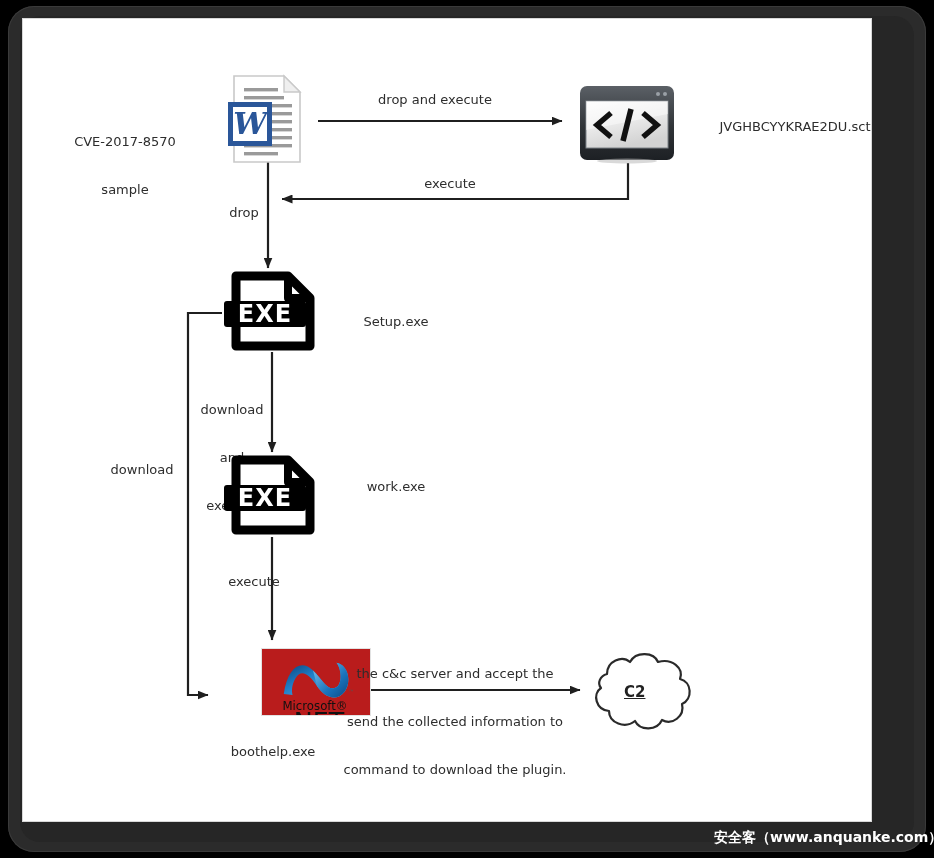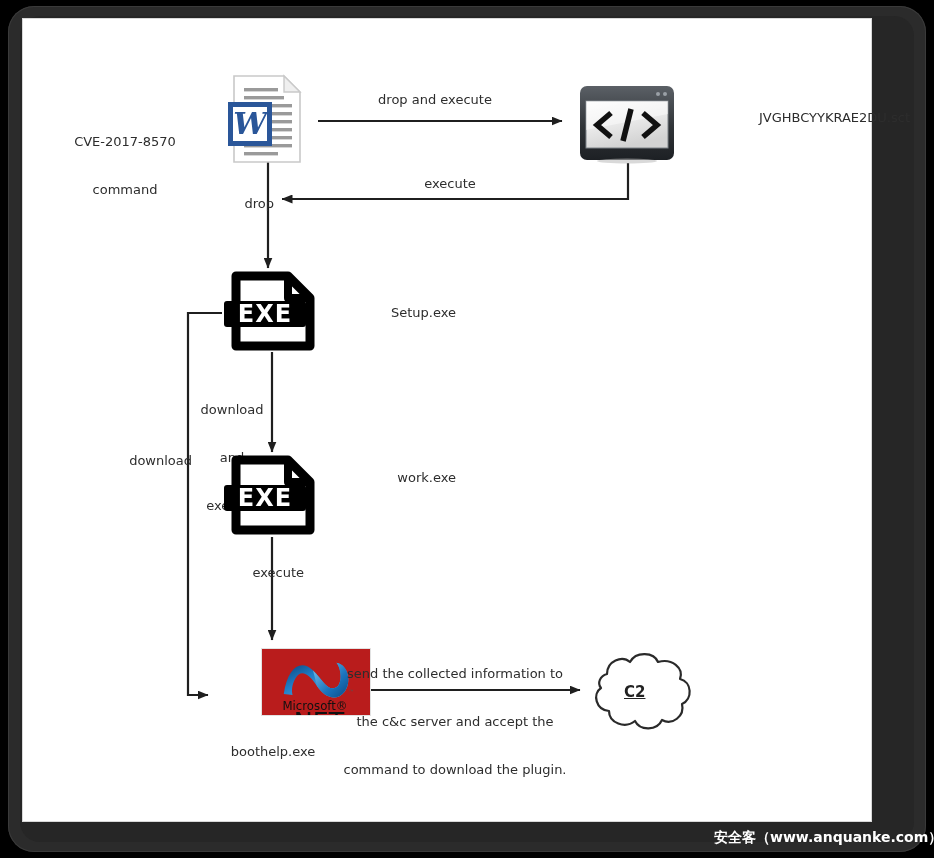--- a/index.html
+++ b/index.html
@@ -64,21 +64,21 @@
   .dlabel {
     position: absolute;
     font-family: "DejaVu Sans", "Liberation Sans", sans-serif;
     font-size: 13px;
     font-weight: normal;
     color: #2d2d2d;
     line-height: 16px;
     white-space: pre;
     text-align: center;
   }
-  .dlabel.left   { text-align: right; }
+  .dlabel.left   { text-align: center; margin-top: 9px; }
   .dlabel.center { text-align: center; }
 
   
   #wires {
     position: absolute;
     left: 0;
     top: 0;
     width: 934px;
     height: 858px;
     pointer-events: none;
@@ -182,21 +182,21 @@
       <rect x="18" y="80" width="34" height="3.4"></rect>
     </g>
 
     <rect x="2" y="30" width="44" height="44" fill="#2a5699"></rect>
     <rect x="7" y="35" width="34" height="34" fill="#ffffff"></rect>
     <text x="24" y="62" font-family="'DejaVu Serif','Liberation Serif',serif" font-size="30" font-weight="bold" font-style="italic" fill="#2a5699" text-anchor="middle">W</text>
   </svg>
 </div>
 <div class="dlabel center" style="left:50px; top:102px; width:150px;">
   <div>CVE-2017-8570</div>
-  <div>command</div>
+  <div>sample</div>
 </div>
 
 <div class="sct-icon" style="left:578px; top:84px;">
   <svg viewBox="0 0 98 80" width="98" height="80" xmlns="http://www.w3.org/2000/svg">
     <defs>
       <linearGradient id="tb" x1="0" y1="0" x2="0" y2="1">
         <stop offset="0%" stop-color="#5b6066"></stop>
         <stop offset="55%" stop-color="#303438"></stop>
         <stop offset="100%" stop-color="#1d2024"></stop>
       </linearGradient>
@@ -288,22 +288,22 @@
     <text x="88" y="46" font-family="'DejaVu Sans','Liberation Sans',sans-serif" font-size="6" fill="#555">™</text>
 
     <text x="54" y="62" font-family="'DejaVu Sans','Liberation Sans',sans-serif" font-size="12" fill="#111" text-anchor="middle">Microsoft®</text>
 
     <text x="54" y="83" font-family="'DejaVu Sans','Liberation Sans',sans-serif" font-size="26" fill="#111" text-anchor="middle">.NET</text>
   </svg>
 </div>
 <div class="dlabel center" style="left:198px; top:744px; width:150px;">boothelp.exe</div>
 
 <div class="dlabel center" style="left:326px; top:634px; width:258px;">
+  <div>the c&amp;c server and accept the</div>
   <div>send the collected information to</div>
-  <div>the c&amp;c server and accept the</div>
   <div>command to download the plugin.</div>
 </div>
 
 <div class="cloud-icon" style="left:580px; top:648px;">
   <svg viewBox="0 0 120 86" width="120" height="86" xmlns="http://www.w3.org/2000/svg">
     <path d="M27,26
              C27,13 42,7 50,14
              C56,3 74,4 78,14
              C92,10 104,20 100,31
              C112,34 113,51 102,56

